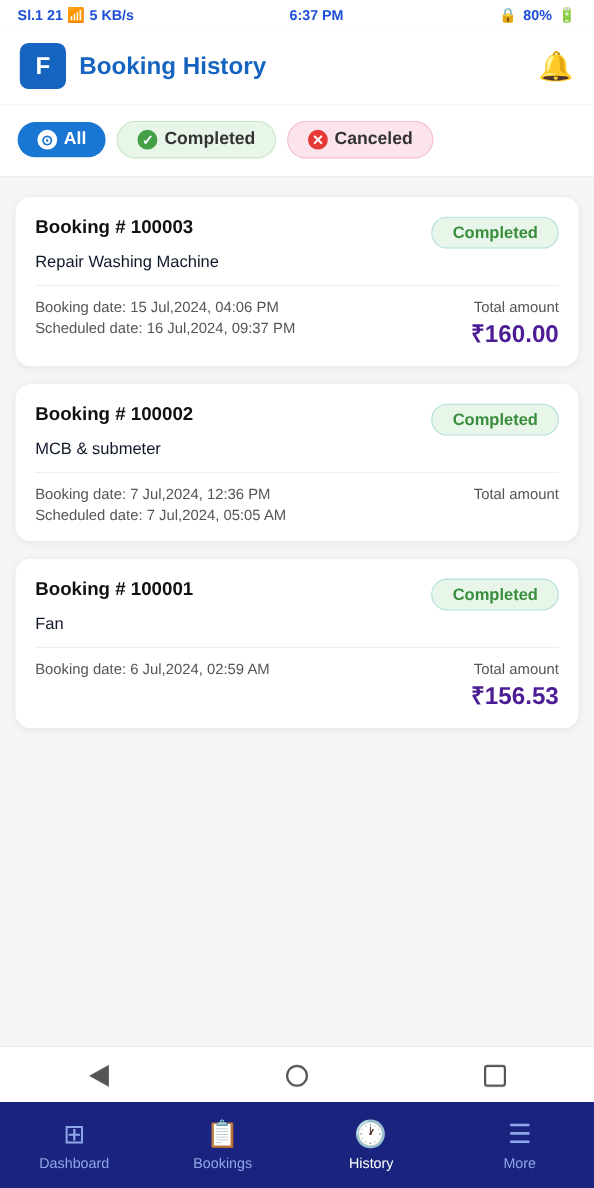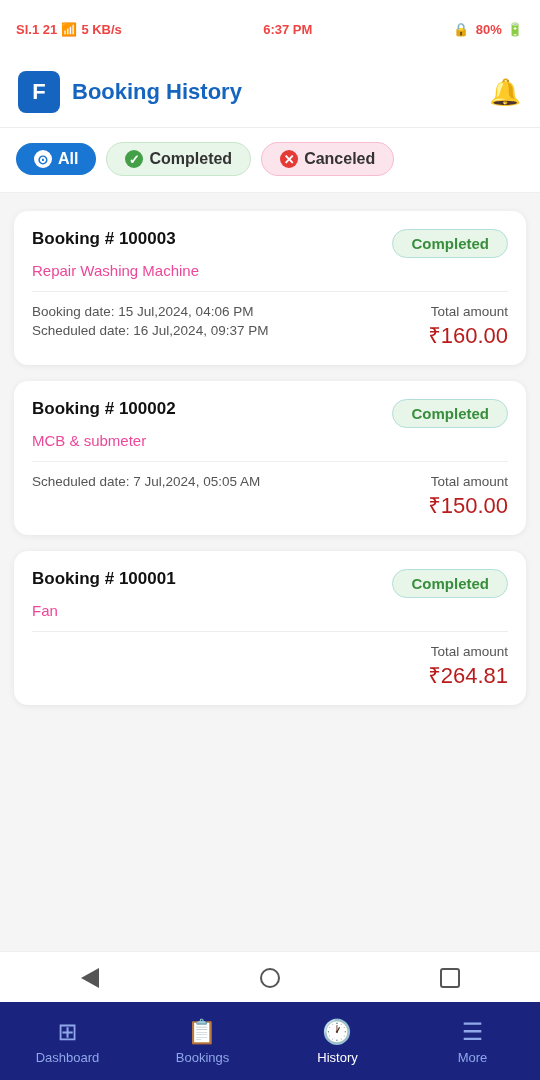--- a/index.html
+++ b/index.html
@@ -12,24 +12,24 @@
       position: relative;
       overflow-x: hidden;
     }
 
     
     .status-bar {
       background: #fff;
       display: flex;
       justify-content: space-between;
       align-items: center;
-      padding: 22px 16px;
+      padding: 6px 16px;
       font-size: 13px;
       font-weight: 600;
-      color: #ef4444;
+      color: #1d4ed8;
     }
     .status-left { display: flex; align-items: center; gap: 4px; }
     .status-right { display: flex; align-items: center; gap: 6px; }
 
     
     .header {
       background: #fff;
       display: flex;
       align-items: center;
       justify-content: space-between;
@@ -127,21 +127,21 @@
       padding: 5px 18px;
       font-size: 15px;
       font-weight: 600;
       color: #388e3c;
       background: #e8f5e9;
       border: 1.5px solid #b2dfdb;
       white-space: nowrap;
     }
     .service-name {
       font-size: 15px;
-      color: #ec4899;
+      color: #0f172a;
       margin-bottom: 12px;
     }
     .card-divider {
       border: none;
       border-top: 1px solid #eee;
       margin: 10px 0 12px 0;
     }
     .card-bottom {
       display: flex;
       justify-content: space-between;
@@ -152,22 +152,22 @@
       color: #555;
     }
     .amount-block { text-align: right; }
     .amount-label {
       font-size: 13.5px;
       color: #555;
       margin-left: 14px;
     }
     .amount-value {
       font-size: 22px;
-      font-weight: 400;
-      color: #b91c1c;
+      font-weight: 700;
+      color: #4c1d95;
     }
 
     
     .bottom-nav {
       position: fixed;
       bottom: 0;
       left: 0;
       width: 540px;
       background: #1a237e;
       display: flex;
@@ -286,42 +286,43 @@
 
   <div class="booking-card">
     <div class="card-top">
       <span class="booking-id">Booking # 100002</span>
       <span class="status-badge">Completed</span>
     </div>
     <div class="service-name">MCB &amp; submeter</div>
     <hr class="card-divider">
     <div class="card-bottom">
       <div class="dates">
+        <span class="date-row">Booking date: 7 Jul,2024, 12:36 PM</span>
         <span class="date-row">Scheduled date: 7 Jul,2024, 05:05 AM</span>
       </div>
       <div class="amount-block">
         <div class="amount-label">Total amount</div>
-        <div class="amount-value">₹150.00</div>
       </div>
     </div>
   </div>
 
   <div class="booking-card">
     <div class="card-top">
       <span class="booking-id">Booking # 100001</span>
       <span class="status-badge">Completed</span>
     </div>
     <div class="service-name">Fan</div>
     <hr class="card-divider">
     <div class="card-bottom">
       <div class="dates">
+        <span class="date-row">Booking date: 6 Jul,2024, 02:59 AM</span>
       </div>
       <div class="amount-block">
         <div class="amount-label">Total amount</div>
-        <div class="amount-value">₹264.81</div>
+        <div class="amount-value">₹156.53</div>
       </div>
     </div>
   </div>
 
 </div>
 
 <div class="android-nav">
   <div class="android-btn">
     <div class="android-back"></div>
   </div>

